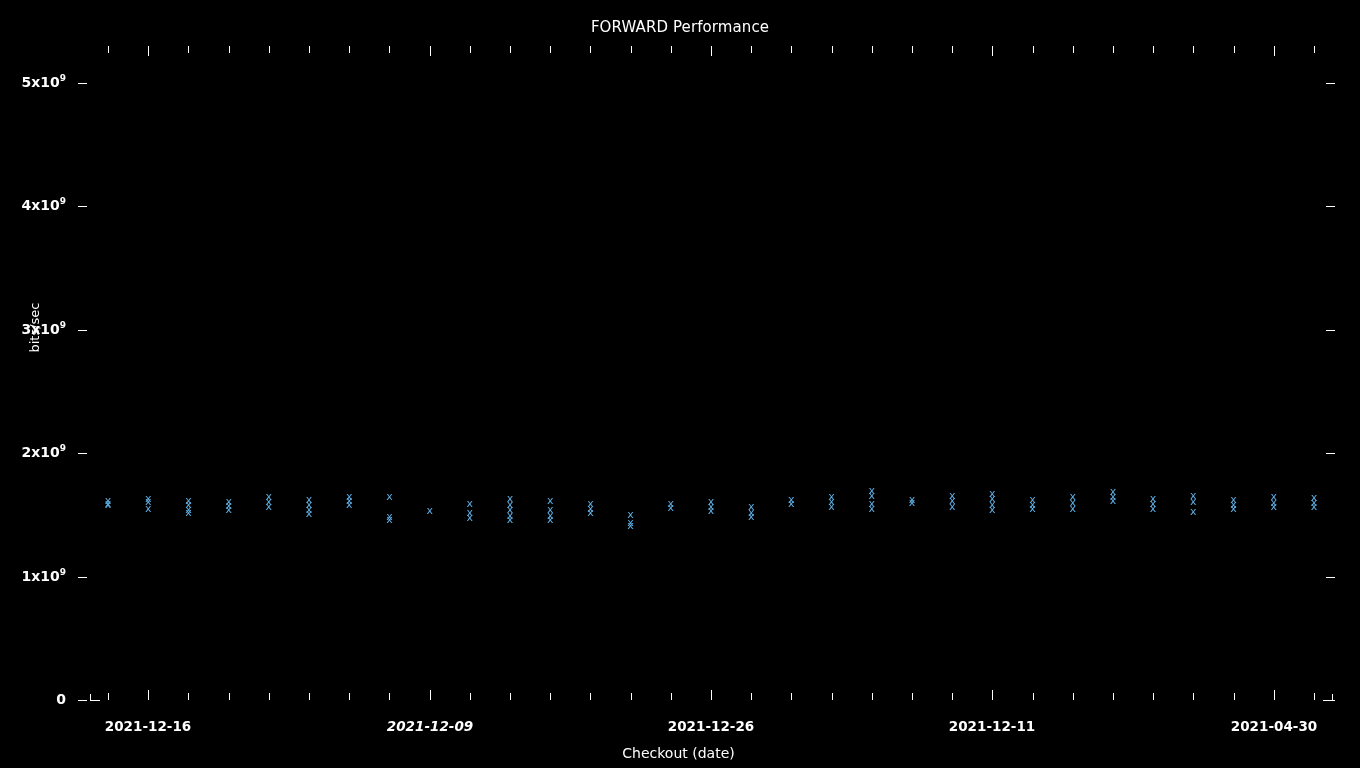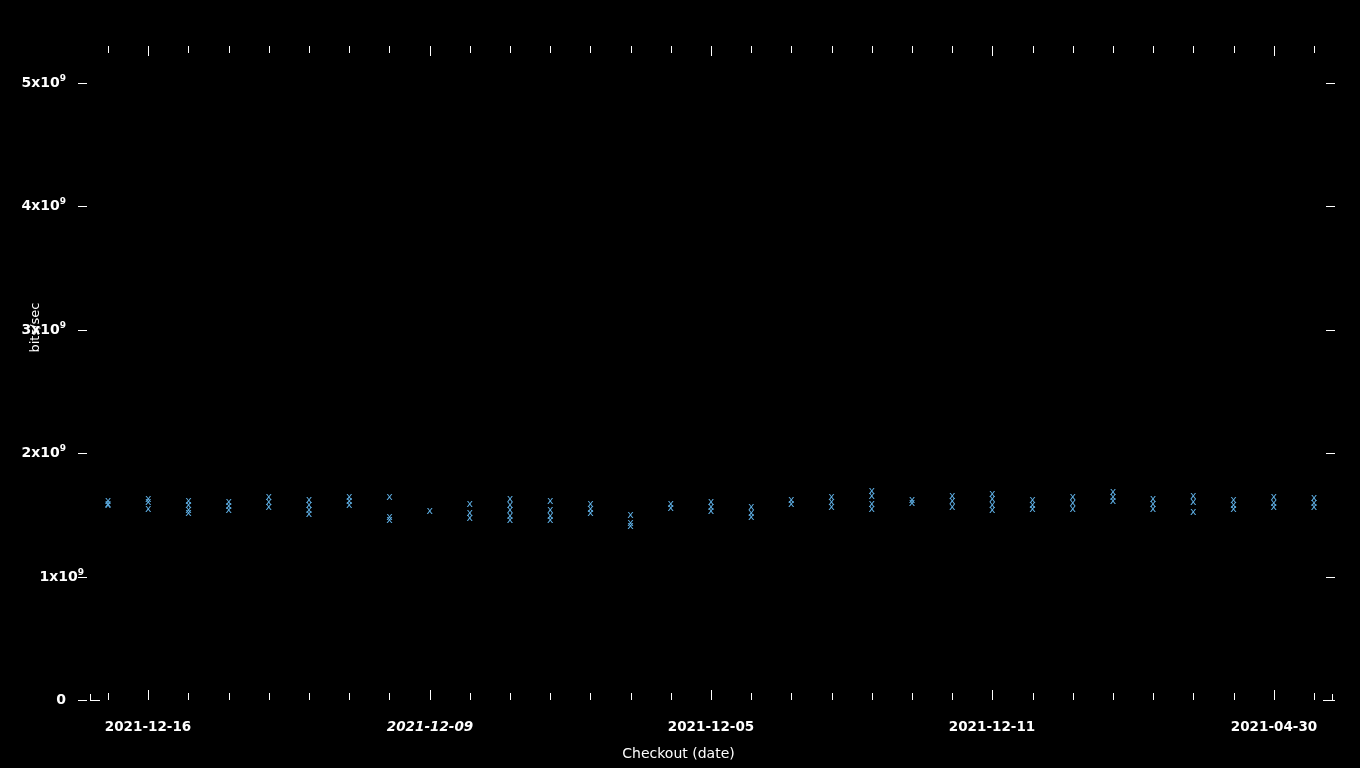--- a/index.html
+++ b/index.html
@@ -106,20 +106,21 @@
     position: absolute;
     left: 0; top: 0;
     width: 1360px; height: 768px;
   }
 </style>
 </head>
 <body>
 
 <div id="chart-root">
 
+  <div class="chart-title">FORWARD Performance</div>
 
   <div class="ylabel">bits/sec</div>
 
   <div class="xlabel">Checkout (date)</div>
 
   <div class="plot-area" id="axes-layer">
       <div class="tick tick-h" style="left: 78px; top: 700px; width: 9px;"></div>
       <div class="tick tick-h" style="left: 1326px; top: 700px; width: 9px;"></div>
       <div class="tick tick-h" style="left: 78px; top: 577px; width: 9px;"></div>
       <div class="tick tick-h" style="left: 1326px; top: 577px; width: 9px;"></div>
@@ -196,39 +197,39 @@
       <div class="tick tick-v" style="left: 1274px; top: 46px; height: 10px;"></div>
       <div class="tick tick-v" style="left: 1274px; top: 690px; height: 10px;"></div>
       <div class="tick tick-v" style="left: 1314px; top: 46px; height: 7px;"></div>
       <div class="tick tick-v" style="left: 1314px; top: 693px; height: 7px;"></div>
     </div>
   <div class="plot-area" id="ytick-layer">
       <div class="ytick-wrap" style="top: 692px;">
         <span class="ytick-label" style="position: absolute; right: 22px; top: 0px;">0</span>
       </div>
       <div class="ytick-wrap" style="top: 569px;">
-        <span class="ytick-label" style="position: absolute; right: 4px; top: 0px;">1x10<sup>9</sup></span>
+        <span class="ytick-label" style="position: absolute; right: 22px; top: 0px;">1x10<sup>9</sup></span>
       </div>
       <div class="ytick-wrap" style="top: 445px;">
         <span class="ytick-label" style="position: absolute; right: 22px; top: 0px;">2x10<sup>9</sup></span>
       </div>
       <div class="ytick-wrap" style="top: 322px;">
         <span class="ytick-label" style="position: absolute; right: 22px; top: 0px;">3x10<sup>9</sup></span>
       </div>
       <div class="ytick-wrap" style="top: 198px;">
         <span class="ytick-label" style="position: absolute; right: 22px; top: 0px;">4x10<sup>9</sup></span>
       </div>
       <div class="ytick-wrap" style="top: 75px;">
         <span class="ytick-label" style="position: absolute; right: 22px; top: 0px;">5x10<sup>9</sup></span>
       </div>
     </div>
   <div class="plot-area" id="xtick-layer">
       <div class="xtick-label" style="left: 148px;">2021-12-16</div>
       <div class="xtick-label" style="left: 430px; font-style: italic;">2021-12-09</div>
-      <div class="xtick-label" style="left: 711px;">2021-12-05</div>
+      <div class="xtick-label" style="left: 711px;">2021-12-26</div>
       <div class="xtick-label" style="left: 992px;">2021-12-11</div>
       <div class="xtick-label" style="left: 1274px;">2021-04-30</div>
     </div>
   <div class="plot-area" id="data-layer">
       <div class="marker" style="left: 108.097px; top: 500.098px; color: rgb(93, 173, 226);">x</div>
       <div class="marker" style="left: 108.097px; top: 502.566px; color: rgb(93, 173, 226);">x</div>
       <div class="marker" style="left: 108.097px; top: 504.417px; color: rgb(93, 173, 226);">x</div>
       <div class="marker" style="left: 148.29px; top: 497.63px; color: rgb(93, 173, 226);">x</div>
       <div class="marker" style="left: 148.29px; top: 501.332px; color: rgb(93, 173, 226);">x</div>
       <div class="marker" style="left: 148.29px; top: 507.502px; color: rgb(93, 173, 226);">x</div>

